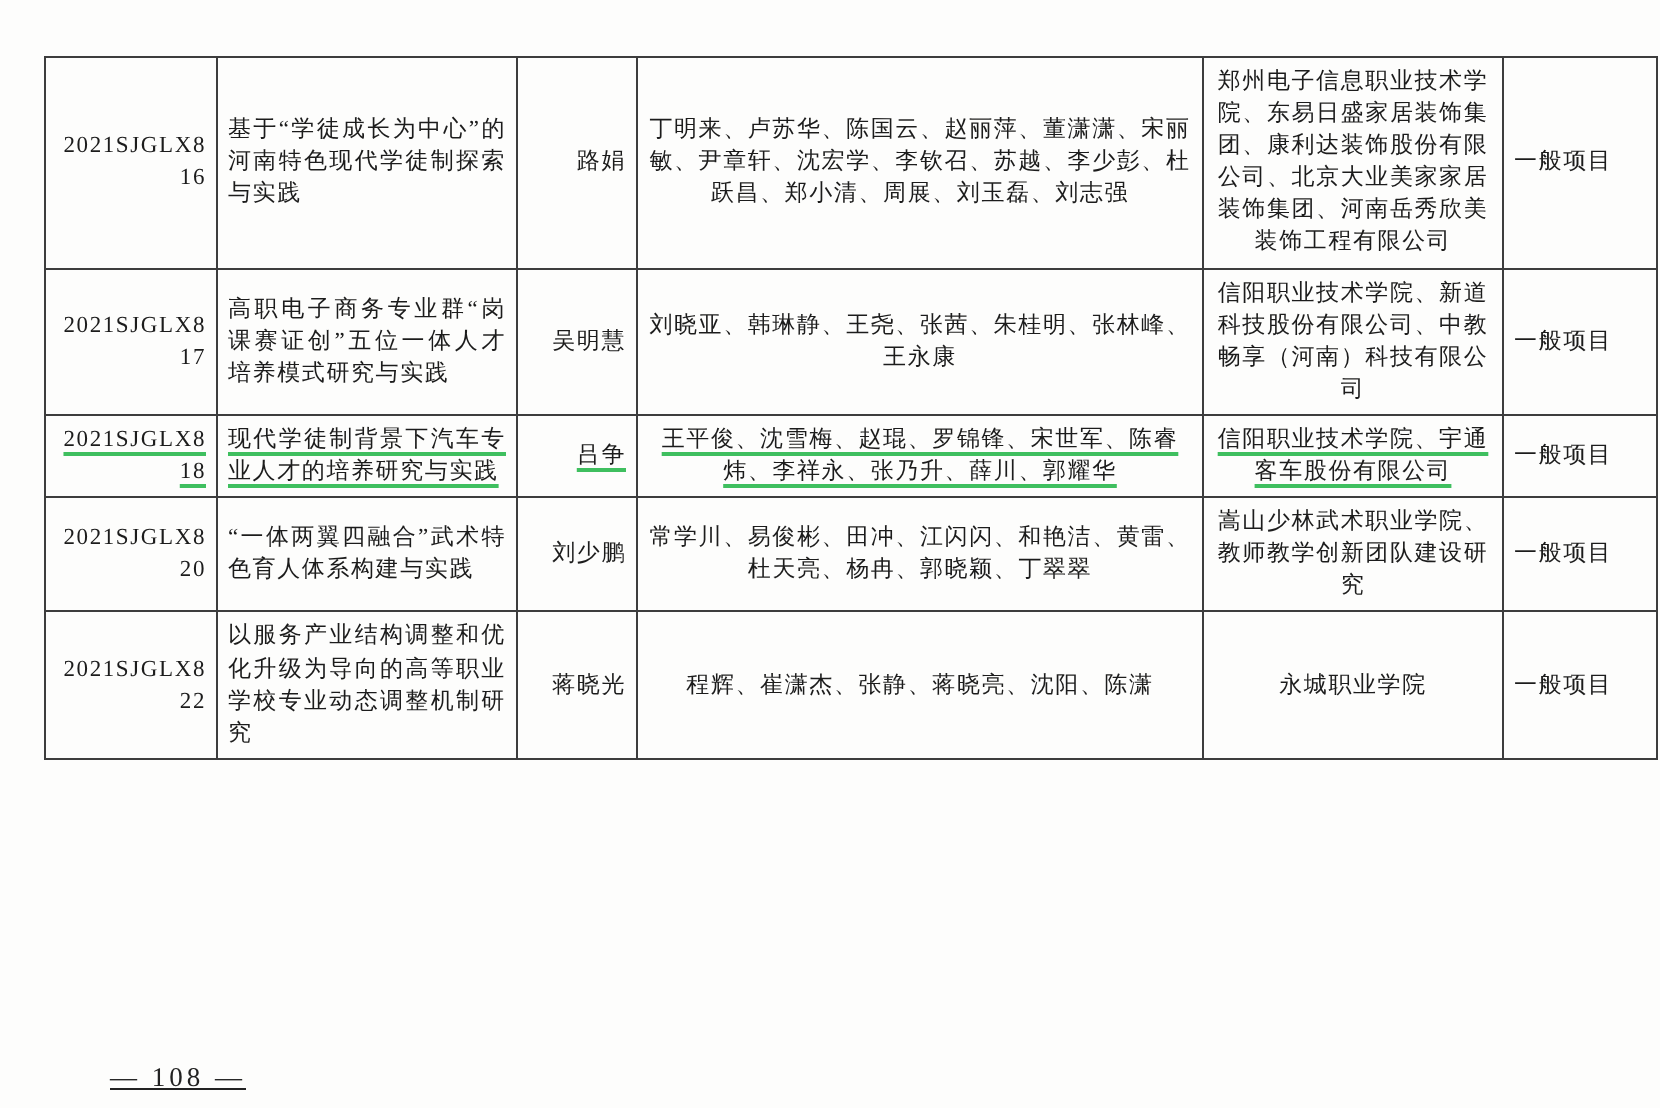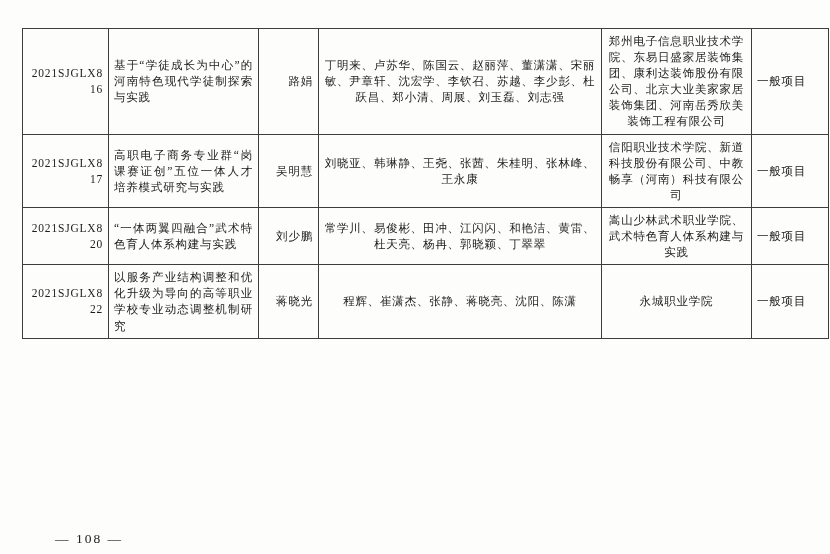--- a/index.html
+++ b/index.html
@@ -35,21 +35,21 @@
   .cell-type{text-align:left;white-space:nowrap;letter-spacing:1px;}
   
   tr.row-hl td:not(.cell-type){
     text-decoration:underline;
     text-decoration-color:#3fbf5f;
     text-decoration-thickness:1.5px;
     text-underline-offset:3px;
   }
   .page-number{
     position:absolute;left:55px;top:531px;
-    font-size:13.5px;letter-spacing:2px;color:#222;
+    font-size:13.5px;letter-spacing:2px;color:#222;text-decoration:underline;
   }
 </style>
 </head>
 <body>
 
 <div class="page">
   <table class="projects-table">
     <colgroup>
       <col style="width:86px">
       <col style="width:150px">
@@ -70,28 +70,36 @@
 
   <tr>
     <td class="cell-id">2021SJGLX817</td>
     <td class="cell-title">高职电子商务专业群“岗课赛证创”五位一体人才培养模式研究与实践</td>
     <td class="cell-leader">吴明慧</td>
     <td class="cell-members">刘晓亚、韩琳静、王尧、张茜、朱桂明、张林峰、王永康</td>
     <td class="cell-institutions">信阳职业技术学院、新道科技股份有限公司、中教畅享（河南）科技有限公司</td>
     <td class="cell-type">一般项目</td>
   </tr>
 
+  <tr class="row-hl">
+    <td class="cell-id">2021SJGLX818</td>
+    <td class="cell-title">现代学徒制背景下汽车专业人才的培养研究与实践</td>
+    <td class="cell-leader">吕争</td>
+    <td class="cell-members">王平俊、沈雪梅、赵琨、罗锦锋、宋世军、陈睿炜、李祥永、张乃升、薛川、郭耀华</td>
+    <td class="cell-institutions">信阳职业技术学院、宇通客车股份有限公司</td>
+    <td class="cell-type">一般项目</td>
+  </tr>
 
 
   <tr>
     <td class="cell-id">2021SJGLX820</td>
     <td class="cell-title">“一体两翼四融合”武术特色育人体系构建与实践</td>
     <td class="cell-leader">刘少鹏</td>
     <td class="cell-members">常学川、易俊彬、田冲、江闪闪、和艳洁、黄雷、杜天亮、杨冉、郭晓颖、丁翠翠</td>
-    <td class="cell-institutions">嵩山少林武术职业学院、武术特色育人体系构建与实践</td>
+    <td class="cell-institutions">嵩山少林武术职业学院、教师教学创新团队建设研究</td>
     <td class="cell-type">一般项目</td>
   </tr>
 
 
   <tr>
     <td class="cell-id">2021SJGLX822</td>
     <td class="cell-title">以服务产业结构调整和优化升级为导向的高等职业学校专业动态调整机制研究</td>
     <td class="cell-leader">蒋晓光</td>
     <td class="cell-members">程辉、崔潇杰、张静、蒋晓亮、沈阳、陈潇</td>
     <td class="cell-institutions">永城职业学院</td>

